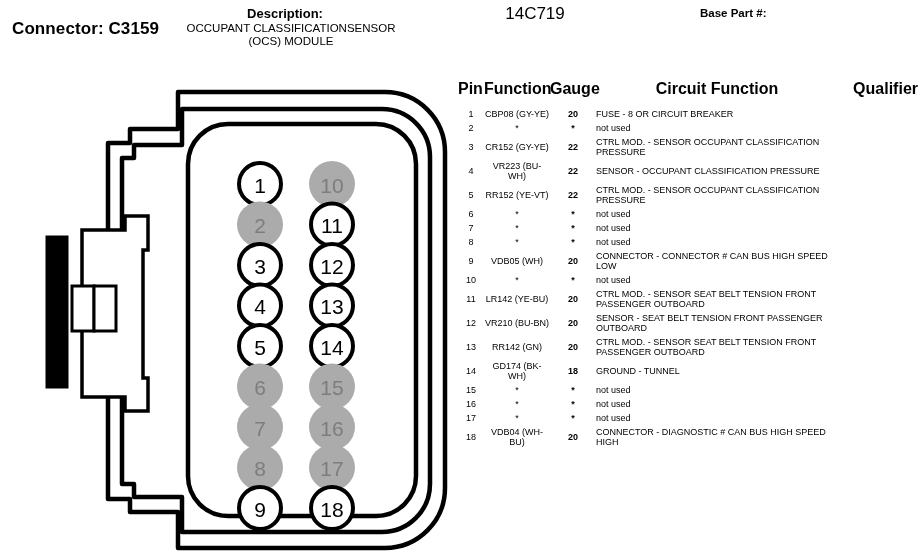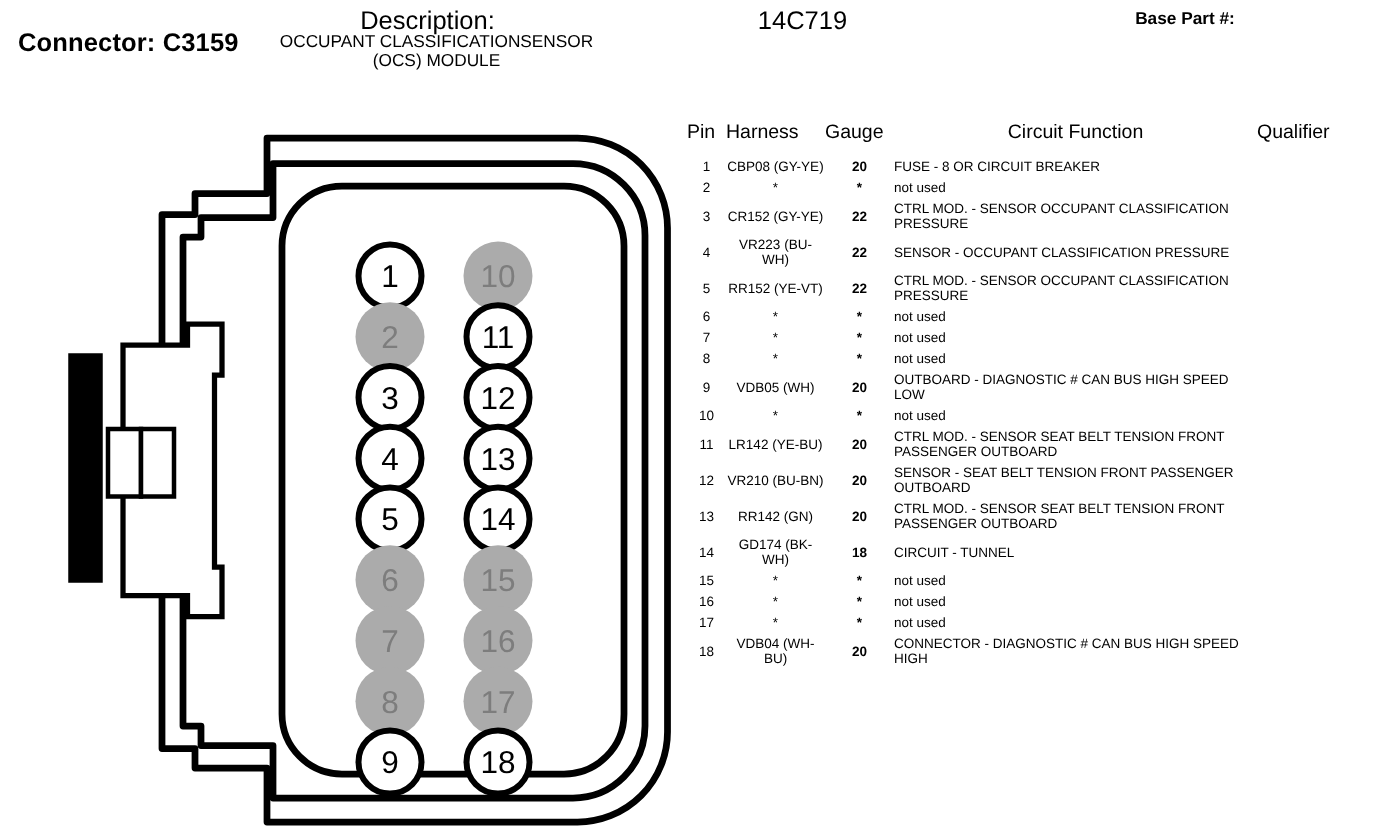--- a/index.html
+++ b/index.html
@@ -30,22 +30,22 @@
     white-space: nowrap;
   }
 
   #description-block {
     position: absolute;
     left: 160px; top: 6px;
     width: 250px;
     text-align: center;
   }
   #description-label {
-    font-size: 17px;
-    font-weight: normal;
+    font-size: 13px;
+    font-weight: bold;
     line-height: 15px;
   }
   #description-value {
     font-size: 11.5px;
     line-height: 13px;
     margin-top: 1px;
     margin-left: 12px;
   }
 
   #harness-block {
@@ -62,21 +62,21 @@
   #harness-value {
     font-size: 17px;
     line-height: 13px;
     margin-top: 1px;
   }
 
   #basepart-block {
     position: absolute;
     left: 700px; top: 6px;
     width: 180px;
-    text-align: center;
+    text-align: left;
   }
   #basepart-label {
     font-size: 11.5px;
     font-weight: bold;
     line-height: 15px;
   }
 
   
   #connector-drawing {
     position: absolute;
@@ -108,42 +108,42 @@
     position: absolute;
     left: 458px; top: 80px;
     width: 460px;
   }
   #pin-table table {
     border-collapse: collapse;
     width: 460px;
     table-layout: fixed;
   }
   #pin-table th {
-    font-size: 13px;
-    font-weight: normal;
+    font-size: 16px;
+    font-weight: bold;
     padding: 0 0 9px 0;
     vertical-align: top;
   }
   #pin-table td {
     font-size: 9px;
     vertical-align: middle;
     padding: 2px 0;
     line-height: 10px;
   }
   th.col-pin, td.col-pin { width: 26px; text-align: center; }
   th.col-circuit, td.col-circuit { width: 66px; text-align: center; }
   th.col-gauge, td.col-gauge { width: 46px; text-align: center; font-weight: bold; }
   th.col-function, td.col-function { width: 242px; text-align: left; padding-left: 4px; }
   th.col-qualifier, td.col-qualifier { width: 80px; text-align: left; }
 
   th.col-pin { text-align: left; padding-left: 2px; }
   th.col-circuit { text-align: left; padding-left: 4px; }
   th.col-gauge { text-align: left; padding-left: 0px; }
   th.col-function { text-align: center; padding-left: 0; }
-  th.col-qualifier { text-align: left; }
+  th.col-qualifier { text-align: right; }
 
   td.col-pin { font-size: 9px; }
   td.col-circuit { font-size: 9px; margin-top: 19px; }
   td.col-gauge { font-size: 9px; }
   td.col-function { font-size: 9px; }
   .star { font-size: 10px; }
 </style>
 </head>
 <body>
 
@@ -223,21 +223,21 @@
       </g>
 
   </svg>
 </div>
 
 <div id="pin-table">
   <table>
     <thead>
       <tr>
         <th class="col-pin">Pin</th>
-        <th class="col-circuit">Harness</th>
+        <th class="col-circuit">Function</th>
         <th class="col-gauge">Gauge</th>
         <th class="col-function">Circuit Function</th>
         <th class="col-qualifier">Qualifier</th>
       </tr>
     </thead>
     <tbody id="pin-table-body">
         <tr>
           <td class="col-pin">1</td>
           <td class="col-circuit">CBP08 (GY-YE)</td>
           <td class="col-gauge">20</td>
@@ -290,21 +290,21 @@
           <td class="col-pin">8</td>
           <td class="col-circuit star">*</td>
           <td class="col-gauge star">*</td>
           <td class="col-function">not used</td>
           <td class="col-qualifier"></td>
         </tr>
         <tr>
           <td class="col-pin">9</td>
           <td class="col-circuit">VDB05 (WH)</td>
           <td class="col-gauge">20</td>
-          <td class="col-function">OUTBOARD - DIAGNOSTIC # CAN BUS HIGH SPEED LOW</td>
+          <td class="col-function">CONNECTOR - CONNECTOR # CAN BUS HIGH SPEED LOW</td>
           <td class="col-qualifier"></td>
         </tr>
         <tr>
           <td class="col-pin">10</td>
           <td class="col-circuit star">*</td>
           <td class="col-gauge star">*</td>
           <td class="col-function">not used</td>
           <td class="col-qualifier"></td>
         </tr>
         <tr>
@@ -325,21 +325,21 @@
           <td class="col-pin">13</td>
           <td class="col-circuit">RR142 (GN)</td>
           <td class="col-gauge">20</td>
           <td class="col-function">CTRL MOD. - SENSOR SEAT BELT TENSION FRONT PASSENGER OUTBOARD</td>
           <td class="col-qualifier"></td>
         </tr>
         <tr>
           <td class="col-pin">14</td>
           <td class="col-circuit">GD174 (BK-WH)</td>
           <td class="col-gauge">18</td>
-          <td class="col-function">CIRCUIT - TUNNEL</td>
+          <td class="col-function">GROUND - TUNNEL</td>
           <td class="col-qualifier"></td>
         </tr>
         <tr>
           <td class="col-pin">15</td>
           <td class="col-circuit star">*</td>
           <td class="col-gauge star">*</td>
           <td class="col-function">not used</td>
           <td class="col-qualifier"></td>
         </tr>
         <tr>

